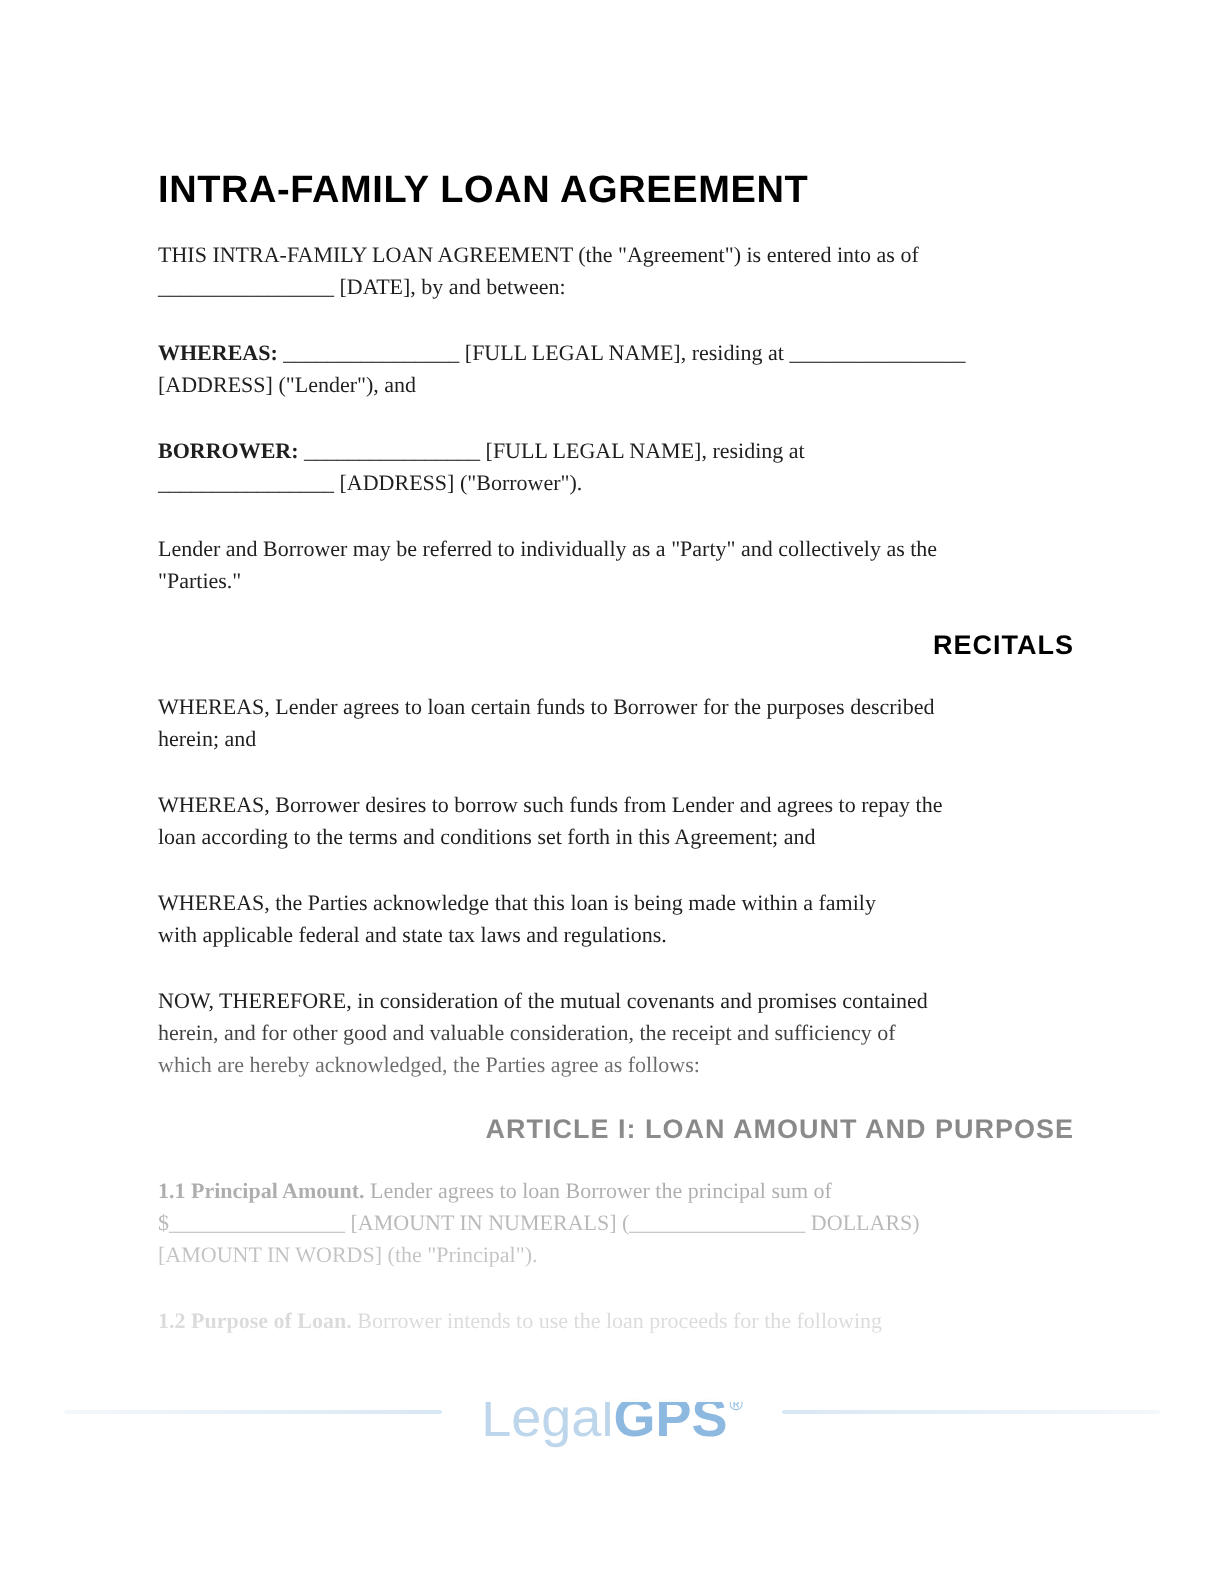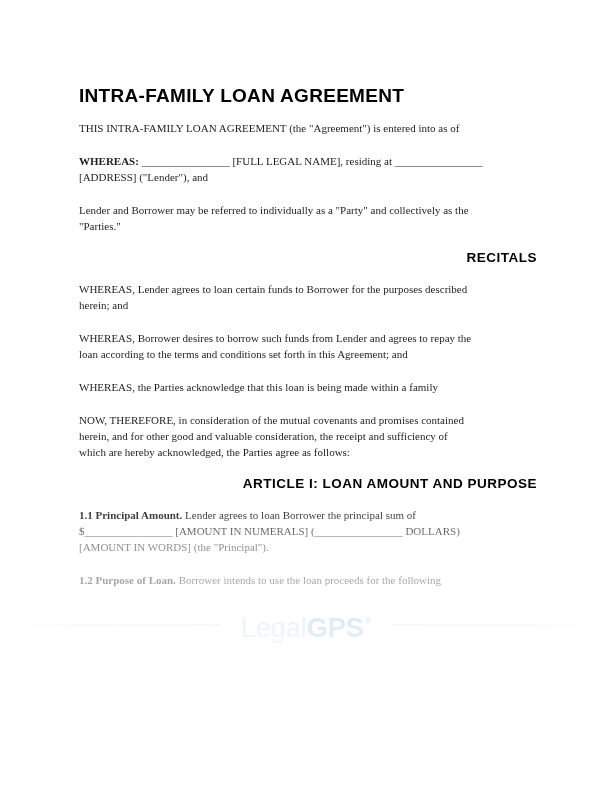--- a/index.html
+++ b/index.html
@@ -107,42 +107,48 @@
 <body>
 
 <div class="page">
 
   <div class="content" id="content">
       <h1 class="doc-title">
         <span class="line"><span class="seg-b">INTRA-FAMILY LOAN AGREEMENT</span></span>
       </h1>
       <p class="doc-para">
         <span class="line"><span class="seg">THIS INTRA-FAMILY LOAN AGREEMENT (the "Agreement") is entered into as of</span></span>
+        <span class="line"><span class="seg">________________ [DATE], by and between:</span></span>
       </p>
       <p class="doc-para">
         <span class="line"><span class="seg-b">WHEREAS:</span><span class="seg"> ________________ [FULL LEGAL NAME], residing at ________________</span></span>
         <span class="line"><span class="seg">[ADDRESS] ("Lender"), and</span></span>
+      </p>
+      <p class="doc-para">
+        <span class="line"><span class="seg-b">BORROWER:</span><span class="seg"> ________________ [FULL LEGAL NAME], residing at</span></span>
+        <span class="line"><span class="seg">________________ [ADDRESS] ("Borrower").</span></span>
       </p>
       <p class="doc-para">
         <span class="line"><span class="seg">Lender and Borrower may be referred to individually as a "Party" and collectively as the</span></span>
         <span class="line"><span class="seg">"Parties."</span></span>
       </p>
       <h2 class="sec-heading">
         <span class="line"><span class="seg-b">RECITALS</span></span>
       </h2>
       <p class="doc-para">
         <span class="line"><span class="seg">WHEREAS, Lender agrees to loan certain funds to Borrower for the purposes described</span></span>
         <span class="line"><span class="seg">herein; and</span></span>
       </p>
       <p class="doc-para">
         <span class="line"><span class="seg">WHEREAS, Borrower desires to borrow such funds from Lender and agrees to repay the</span></span>
         <span class="line"><span class="seg">loan according to the terms and conditions set forth in this Agreement; and</span></span>
       </p>
       <p class="doc-para">
         <span class="line"><span class="seg">WHEREAS, the Parties acknowledge that this loan is being made within a family</span></span>
+        <span class="line"><span class="seg">with applicable federal and state tax laws and regulations.</span></span>
       </p>
       <p class="doc-para">
         <span class="line"><span class="seg">NOW, THEREFORE, in consideration of the mutual covenants and promises contained</span></span>
         <span class="line"><span class="seg">herein, and for other good and valuable consideration, the receipt and sufficiency of</span></span>
         <span class="line"><span class="seg">which are hereby acknowledged, the Parties agree as follows:</span></span>
       </p>
       <h2 class="sec-heading">
         <span class="line"><span class="seg-b">ARTICLE I: LOAN AMOUNT AND PURPOSE</span></span>
       </h2>
       <p class="doc-para">

